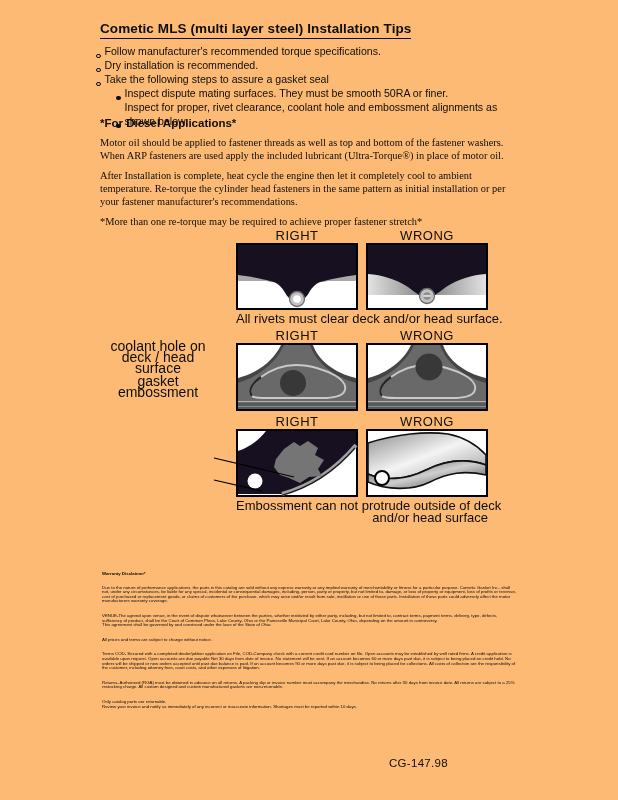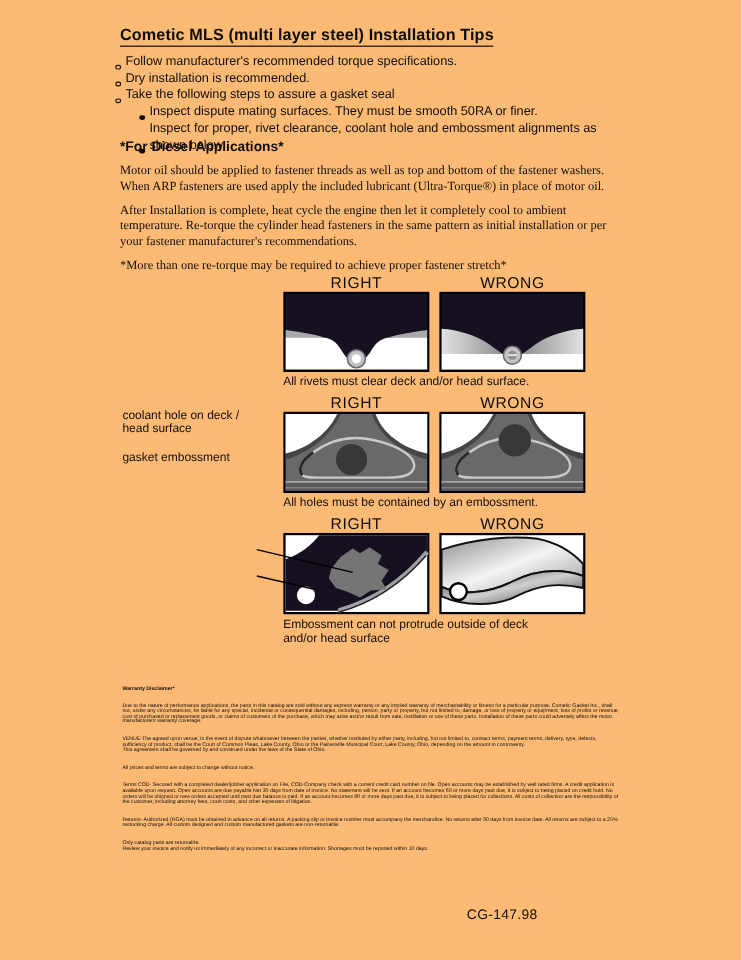--- a/index.html
+++ b/index.html
@@ -21,26 +21,26 @@
 
   .diesel { left:100px; top:117px; width:416px; }
   .diesel h2 { font-size:11.5px; font-weight:bold; margin-bottom:7px; }
   .diesel p { font-size:10.4px; line-height:13px; margin-bottom:7px;font-family:Liberation Serif, serif; }
 
   .diagrams { left:236px; top:229px; width:252px; }
   .lblrow { display:flex; gap:8px; height:14px;align-items:flex-end; }
   .lblrow span { width:122px; text-align:center; font-size:13px; letter-spacing:.5px; }
   .boxrow { display:flex; gap:8px; }
   .boxrow svg { display:block; width:122px; }
-  .cap { font-size:10px; line-height:12px; margin-top:3px; white-space:nowrap; }
+  .cap { font-size:13px; line-height:12px; margin-top:3px; white-space:nowrap;text-align:right; }
   .dgroup { position:relative; }
   .m4 { margin-top:4px; } .m3 { margin-top:3px; }
 
-  .callout { position:absolute; width:112px; text-align:left;
-             font-size:10px; line-height:11px; }
+  .callout { position:absolute; width:112px; text-align:center;
+             font-size:14px; line-height:11px; }
   .co-lines { position:absolute; left:-26px; top:124px; width:92px; height:46px; z-index:3; }
 
   .footer { left:102px; top:572px; width:416px; font-size:4.35px; line-height:4.6px; }
   .footer .fh { font-weight:bold; margin-bottom:9px; }
   .footer p { margin-bottom:10px; }
   .footer p.tight { margin-bottom:0; }
 
   .pagecode { left:389px; top:757px; font-size:11.5px; letter-spacing:.3px; }
 </style>
 </head>
@@ -152,21 +152,20 @@
           <path d="M2,35 C22,30 38,17 45,2 L2,2 Z" fill="#ffffff"></path>
           <path d="M120,35 C98,30 82,17 77,2 L120,2 Z" fill="#ffffff"></path>
           <rect x="2" y="58" width="118" height="8" fill="#595959"></rect>
           <rect x="2" y="58" width="118" height="1.2" fill="#b3b3b3"></rect>
           <rect x="2" y="63" width="118" height="1" fill="#8b8b8b"></rect>
           <path d="M16,53 C12,48 15,41 25,34 C36,26 48,22 60,22 C74,22 90,27 100,33 C108,38 111,44 108,49 C105,54 97,55 86,55 L30,55 C23,55 18,55 16,53 Z" fill="none" stroke="#c9c9c9" stroke-width="2"></path>
           <path d="M16,53 C12,48 15,41 25,34" fill="none" stroke="#262626" stroke-width="2.2"></path>
           <circle cx="63" cy="24" r="13.5" fill="#383838"></circle>
         </svg>
       </div>
-      <div class="cap m3">All holes must be contained by an embossment.</div>
     </div>
 
     <div class="dgroup m4">
       <div class="lblrow">
         <span>RIGHT</span>
         <span>WRONG</span>
       </div>
       <div class="boxrow">
         <svg viewBox="0 0 122 68" width="122" height="68">
           <rect x="1" y="1" width="120" height="66" fill="#ffffff" stroke="#000" stroke-width="2"></rect>

